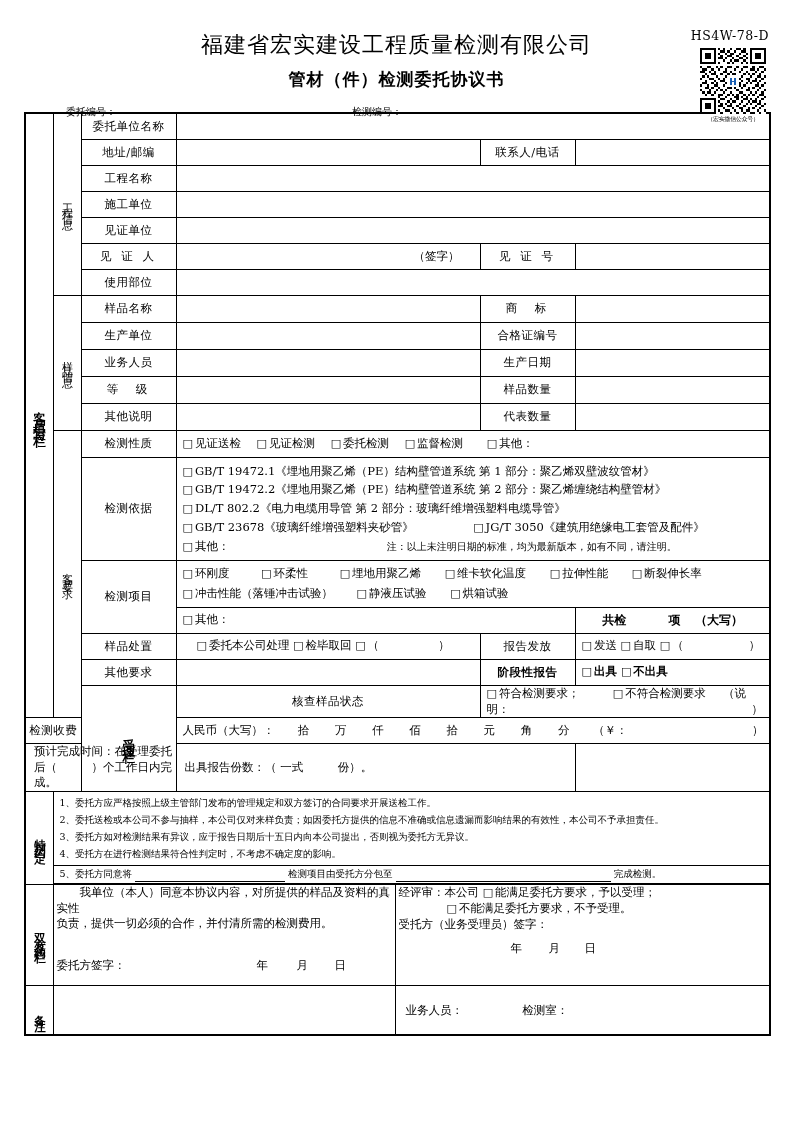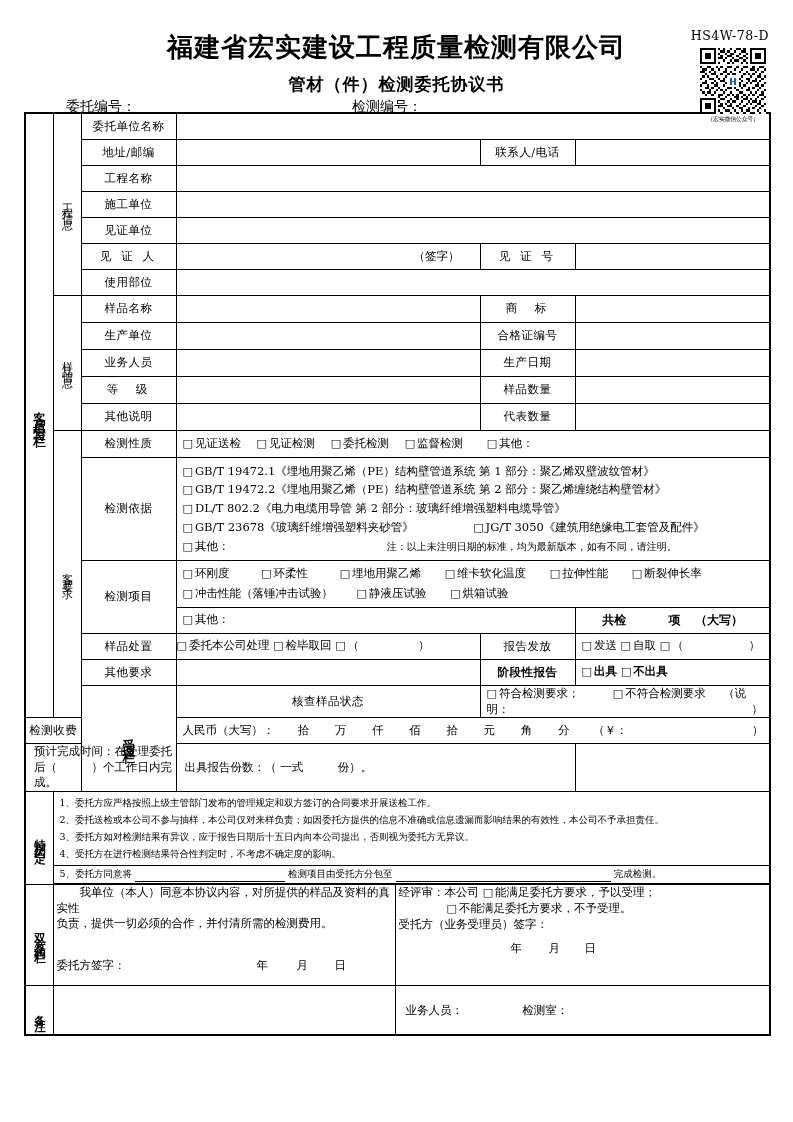--- a/index.html
+++ b/index.html
@@ -16,28 +16,28 @@
   .header{position:relative;height:112px;}
   .formcode{
     position:absolute;right:24px;top:28px;
     font-size:12.5px;letter-spacing:.5px;
     font-family:"DejaVu Serif","Liberation Serif",serif;
   }
   .qrwrap{position:absolute;right:22px;top:48px;width:76px;text-align:center;}
   .qr{width:66px;height:66px;margin:0 auto;display:block;}
   .qrcap{font-size:6px;margin-top:1px;letter-spacing:-.3px;white-space:nowrap;}
   .title1{
-    text-align:center;font-size:26px;font-weight:bold;
+    text-align:center;font-size:22px;font-weight:normal;
     letter-spacing:1px;padding-top:30px;
   }
   .title2{
     text-align:center;font-size:17px;font-weight:bold;
     letter-spacing:1px;padding-top:8px;
   }
-  .numrow{position:relative;height:26px;margin-top:0;font-size:14px;text-decoration:underline;}
+  .numrow{position:relative;height:26px;margin-top:12px;font-size:10px;text-decoration:underline;}
   .numrow .n1{position:absolute;left:66px;top:2px;}
   .numrow .n2{position:absolute;left:352px;top:2px;}
 
   
   table{border-collapse:collapse;table-layout:fixed;}
   .tbl{width:745px;margin:0 24px;}
   .tbl td{
     border:1px solid #000;
     font-size:11.5px;
     padding:0 3px;
@@ -484,21 +484,21 @@
         <span>共检</span>
         <span style="display:inline-block;width:34px"></span>
         <span>项</span>
         <span style="display:inline-block;width:6px"></span>
         <span>（大写）</span>
       </td>
     </tr>
 
     <tr>
       <td class="lbl" style="height:25px">样品处置</td>
-      <td colspan="2" class="lft" style="padding-left:0">
+      <td colspan="2" class="lft" style="padding-left:20px">
         <span class="cb">委托本公司处理</span>
         <span class="cb">检毕取回</span>
         <span class="cb">（</span>
         <span style="display:inline-block;width:52px"></span>
         <span>）</span>
       </td>
       <td class="lbl">报告发放</td>
       <td colspan="2" class="lft" style="padding-left:6px">
         <span class="cb">发送</span>
         <span class="cb">自取</span>

